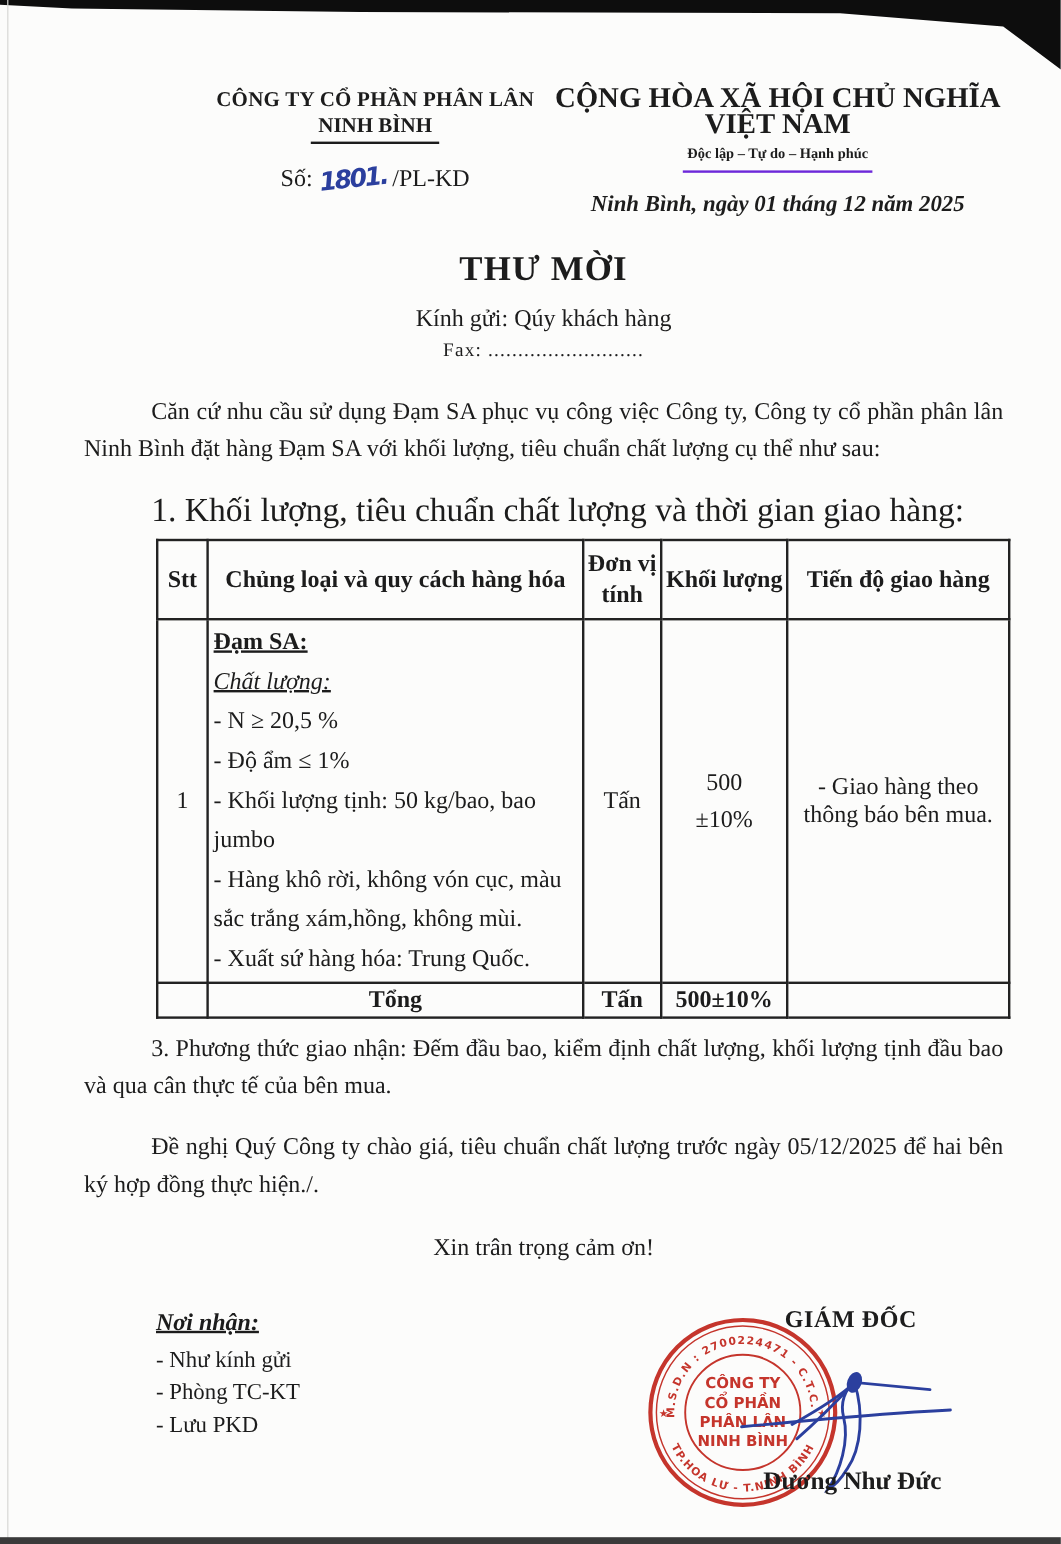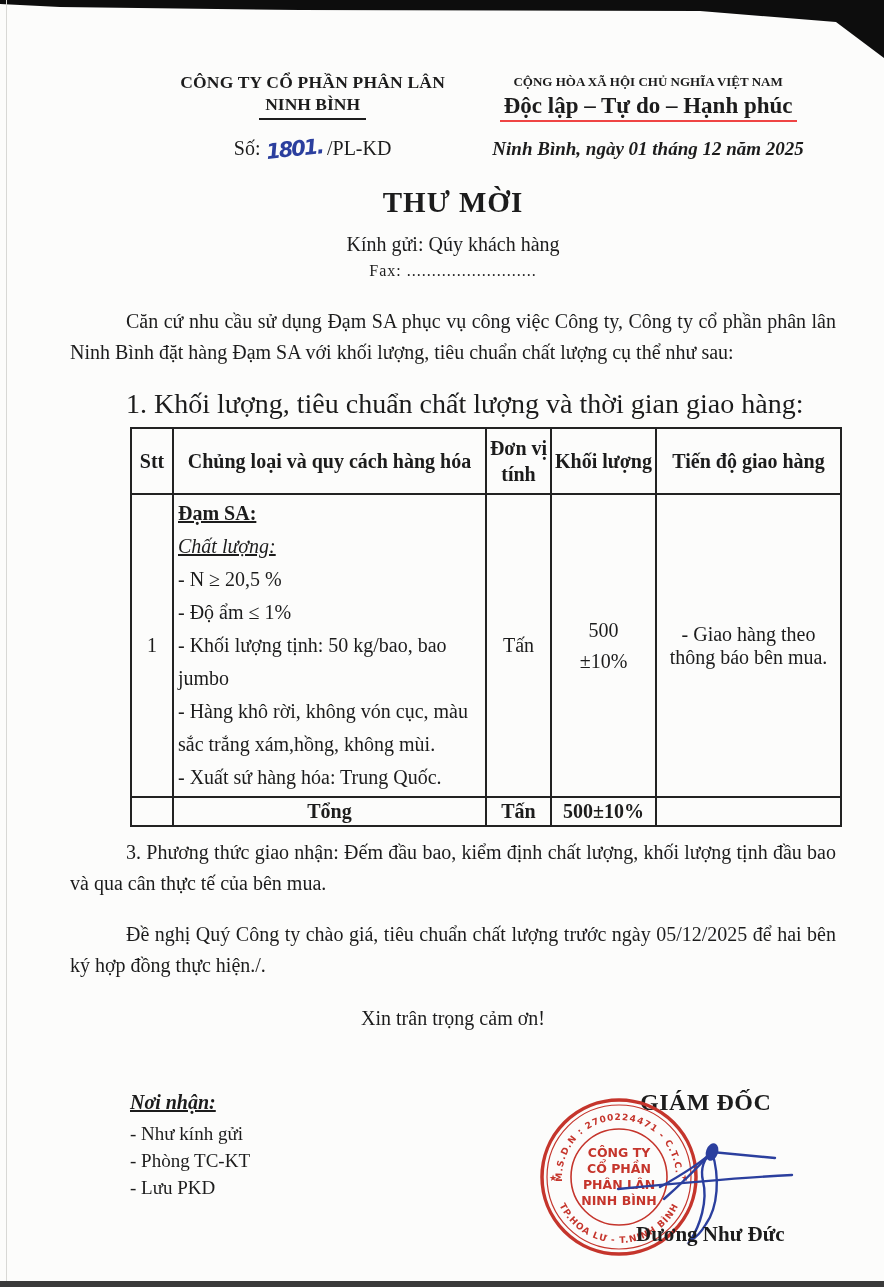--- a/index.html
+++ b/index.html
@@ -14,22 +14,22 @@
   .scan-left{position:absolute;left:6px;top:0;width:1px;height:1287px;background:#d8d8d5;}
   
   .content{position:absolute;left:70px;right:48px;top:48px;margin-top:23px;}
   .hdr{display:flex;padding-left:95px;}
   .hdr-col-left{flex:0 0 44%;text-align:center;}
   .hdr-col-right{flex:0 0 56%;text-align:center;}
   .hdr-company{font-weight:bold;font-size:17.5px;line-height:22px;letter-spacing:.2px;}
   .hdr-company-sub{font-weight:bold;font-size:17.5px;display:inline-block;border-bottom:2px solid #1c1c1c;padding:0 6px 3px 6px;line-height:22px;}
   .ref-line{margin-top:16px;font-size:20px;}
   .handwritten{color:#2b3f9e;font-family:"DejaVu Sans",sans-serif;font-style:italic;font-weight:bold;font-size:21px;display:inline-block;transform:rotate(-6deg) translateY(1px);letter-spacing:-2px;}
-  .motto1{font-weight:bold;font-size:13px;line-height:22px;}
-  .motto2{font-weight:bold;font-size:23px;display:inline-block;border-bottom:2px solid #ef4444;padding:0 4px 3px 4px;margin-top:2px;line-height:22px;}
+  .motto1{font-weight:bold;font-size:24px;line-height:22px;}
+  .motto2{font-weight:bold;font-size:12px;display:inline-block;border-bottom:2px solid #6d28d9;padding:0 4px 3px 4px;margin-top:2px;line-height:22px;}
   .date-line{margin-top:16px;font-size:19px;font-weight:bold;font-style:italic;}
   .doc-title{text-align:center;font-size:29px;font-weight:bold;letter-spacing:1px;margin-top:26px;}
   .recip{text-align:center;font-size:20px;margin-top:14px;}
   .fax{text-align:center;font-size:16px;margin-top:6px;letter-spacing:1px;}
   .para{font-size:20px;line-height:31px;text-align:justify;text-indent:56px;margin-top:10px;}
   .para.first{margin-top:26px;}
   .sec-head{font-size:28px;line-height:31px;margin-top:10px;text-indent:56px;}
   table.goods{border-collapse:collapse;margin:8px 0 0 60px;width:710px;table-layout:fixed;}
   table.goods th,table.goods td{border:2px solid #222;font-size:20px;vertical-align:middle;padding:2px 4px;}
   table.goods th{font-weight:bold;text-align:center;line-height:26px;padding:6px 2px;}
@@ -38,21 +38,21 @@
   td.desc{padding:4px 6px 6px 8px;line-height:33px;}
   .prod-title{font-weight:bold;text-decoration:underline;text-align:center;}
   .qual{font-style:italic;text-decoration:underline;}
   .spec{display:block;}
   .qty-cell div{line-height:31px;}
   td.total-label,td.total-val{font-weight:bold;text-align:center;padding:5px 2px;}
   .closing{text-align:center;font-size:20px;margin-top:26px;}
   
   .recipients{position:absolute;left:130px;top:1089px;font-size:19px;line-height:27px;}
   .recipients .label{font-weight:bold;font-style:italic;text-decoration:underline;font-size:20px;margin-bottom:4px;}
-  .director-title{position:absolute;left:640px;top:1089px;font-size:24px;font-weight:bold;letter-spacing:.5px;}
+  .director-title{position:absolute;left:654px;top:1089px;font-size:20px;font-weight:bold;letter-spacing:.5px;}
   .director-name{position:absolute;left:636px;top:1222px;font-size:21px;font-weight:bold;}
   .stamp{position:absolute;left:537px;top:1095px;width:164px;height:164px;}
   .sig{position:absolute;left:560px;top:1125px;width:310px;height:130px;}
 </style>
 </head>
 <body>
 
 <svg class="scan-top" viewBox="0 0 884 60" preserveAspectRatio="none">
   <polygon points="0,0 884,0 884,58 836,22 700,11 300,10 60,7 0,4" fill="#0d0d0d"></polygon>
 </svg>

